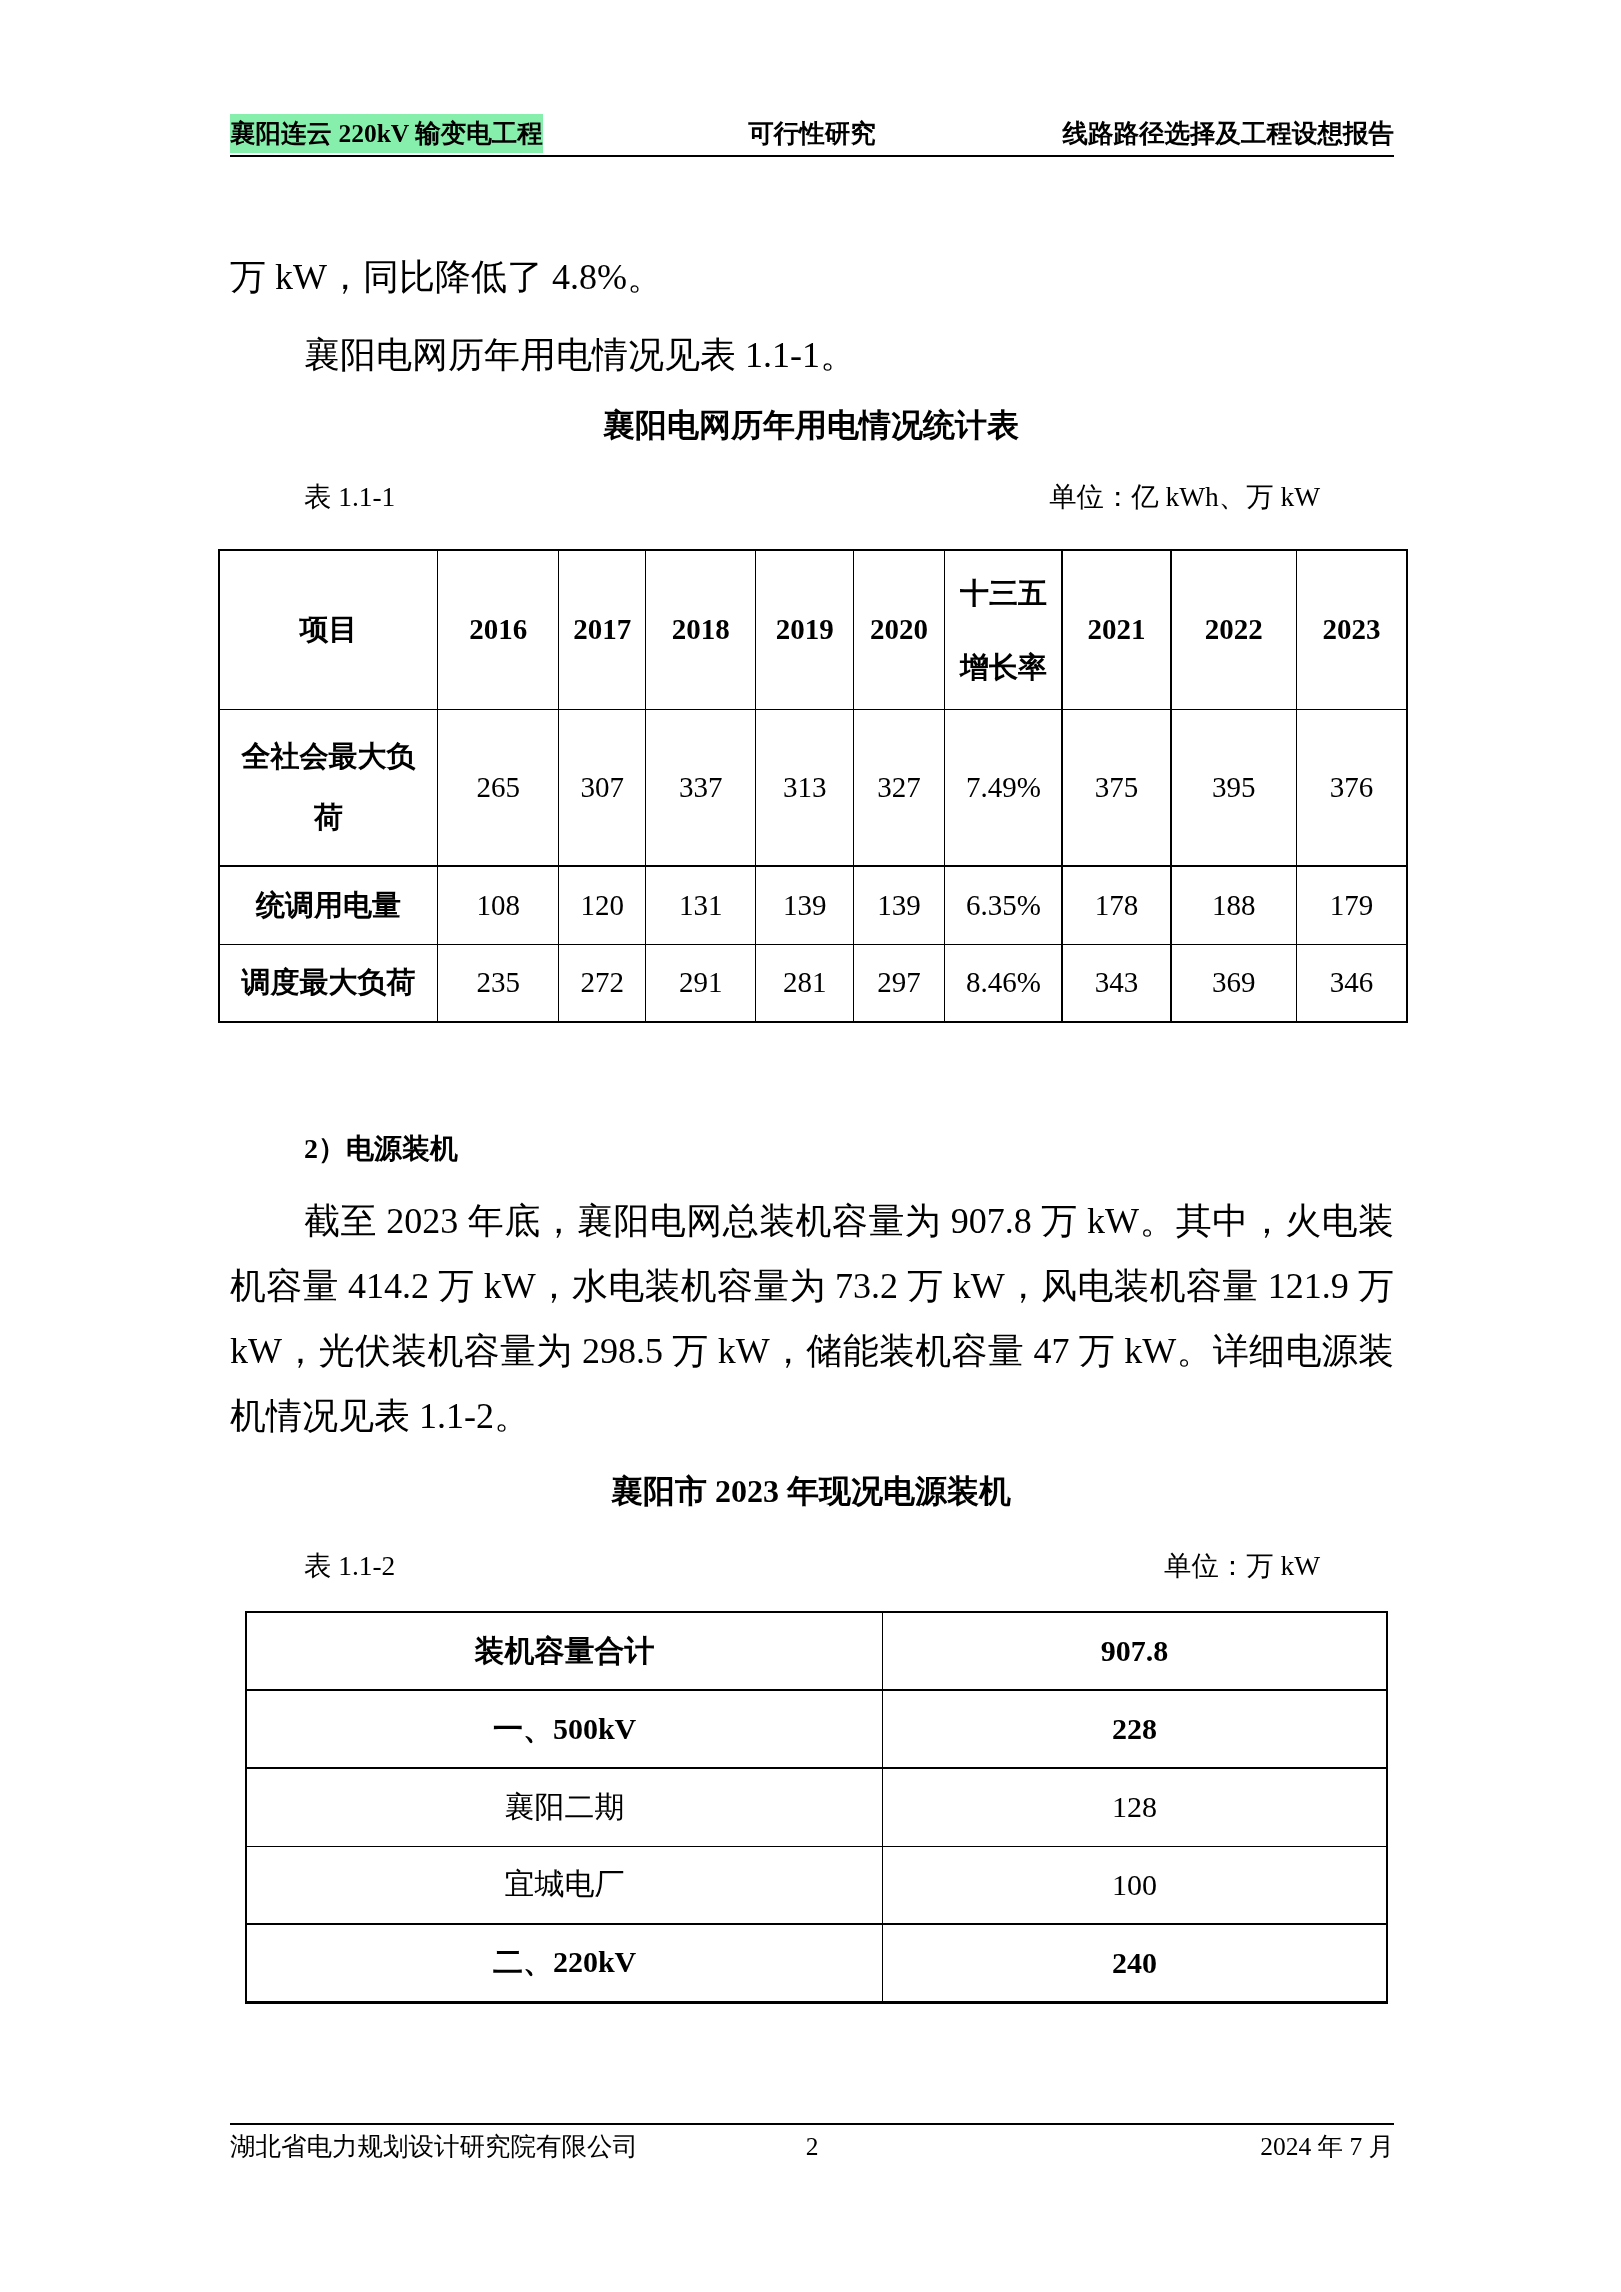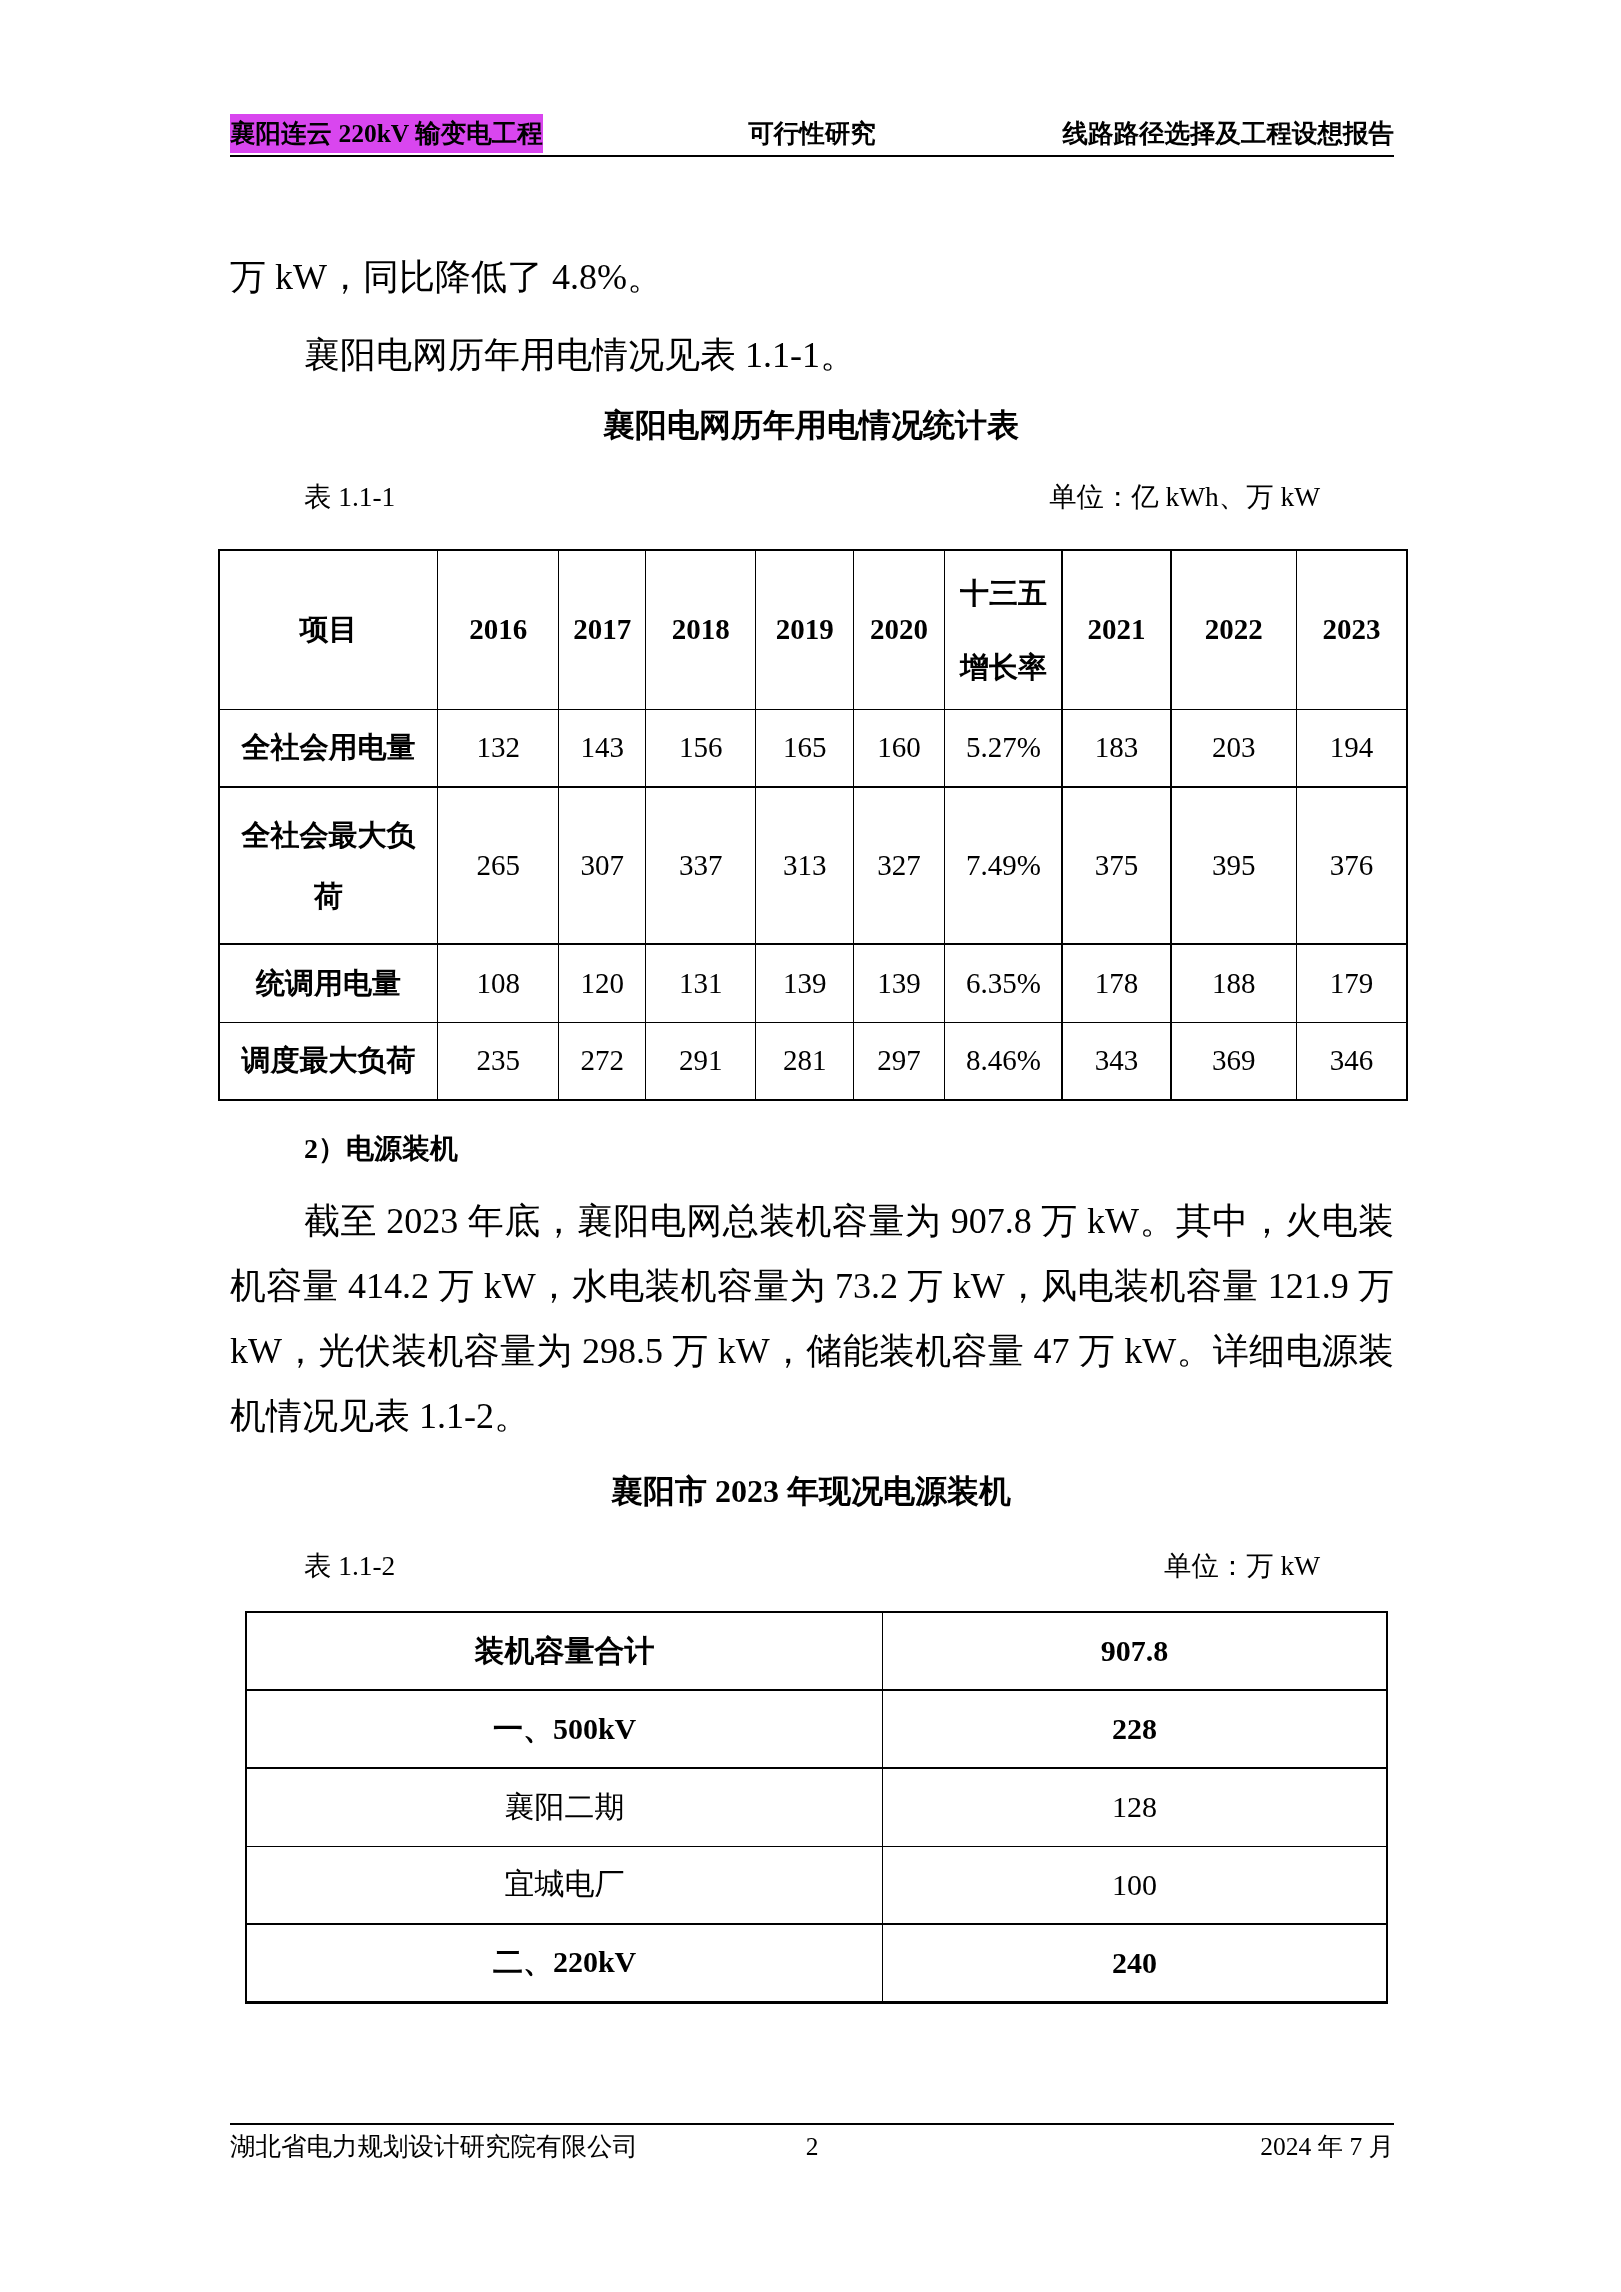--- a/index.html
+++ b/index.html
@@ -12,21 +12,21 @@
     color:#000;
     overflow:hidden;
   }
   
   .doc-header{
     position:absolute;left:230px;top:114px;width:1164px;height:39px;
     font-size:25.5px;font-weight:bold;line-height:39px;
     display:flex;justify-content:space-between;
   }
   .doc-header .hc{position:absolute;left:0;right:0;text-align:center;}
-  .doc-header .hl{position:relative;z-index:1;background:#d946ef;}
+  .doc-header .hl{position:relative;z-index:1;background:#86efac;}
   .doc-header .hr{position:relative;z-index:1;background:#fff;}
   .header-rule{position:absolute;left:230px;top:155px;width:1164px;height:0;border-top:2.9px solid #000;}
   .footer-rule{position:absolute;left:230px;top:2123px;width:1164px;height:0;border-top:2px solid #000;}
   .doc-footer{
     position:absolute;left:230px;top:2129px;width:1164px;height:35px;
     font-size:25.5px;line-height:35px;
   }
   .doc-footer .fc{position:absolute;left:0;right:0;text-align:center;}
   .doc-footer .fl{position:absolute;left:0;}
   .doc-footer .fr{position:absolute;right:0;}
@@ -109,32 +109,20 @@
           <th>2019</th>
           <th>2020</th>
           <th class="ml">十三五
 增长率</th>
           <th>2021</th>
           <th>2022</th>
           <th>2023</th>
         </tr>
     </thead>
     <tbody id="t1-body">
-        <tr class="r0">
-          <th class="rowlabel">全社会用电量</th>
-          <td>132</td>
-          <td>143</td>
-          <td>156</td>
-          <td>165</td>
-          <td>160</td>
-          <td>5.27%</td>
-          <td>183</td>
-          <td>203</td>
-          <td>194</td>
-        </tr>
         <tr class="r1">
           <th class="rowlabel">全社会最大负荷</th>
           <td>265</td>
           <td>307</td>
           <td>337</td>
           <td>313</td>
           <td>327</td>
           <td>7.49%</td>
           <td>375</td>
           <td>395</td>

